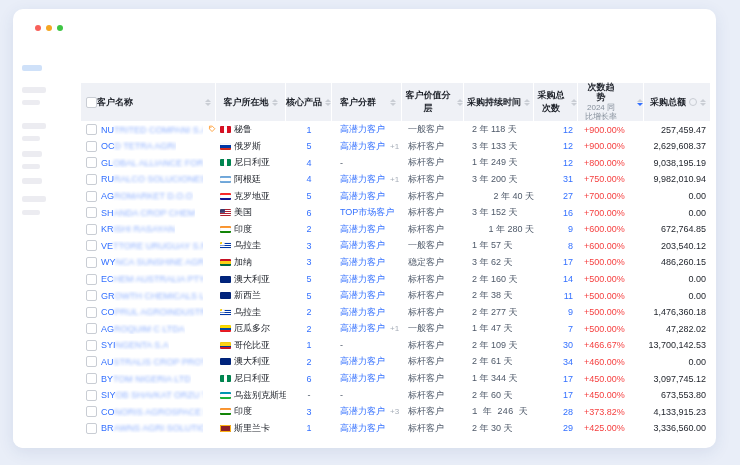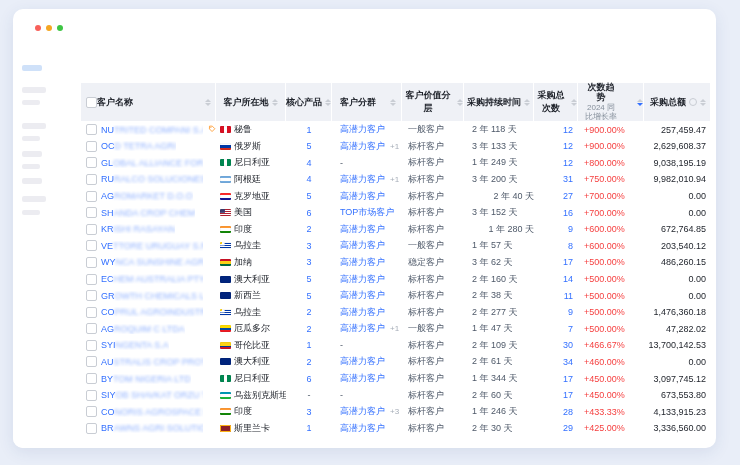--- a/index.html
+++ b/index.html
@@ -600,23 +600,23 @@
       </div>
     </td>
     <td class="al" style="padding-left:4px;">
       <span class="flag" style="background: linear-gradient(rgb(255, 153, 51) 33%, rgb(255, 255, 255) 33%, rgb(255, 255, 255) 66%, rgb(19, 136, 8) 66%);"></span><span>印度</span>
     </td>
     <td class="ac blue">3</td>
     <td class="al" style="padding-left:8px;">
       <span class="blue">高潜力客户</span><span class="delta">+3</span>
     </td>
     <td class="al dark">标杆客户</td>
-    <td class="al dark" style="padding-left:8px;">1 年 246 天</td>
+    <td class="al dark" style="padding-left:8px;font-family:Liberation Mono, monospace;">1 年 246 天</td>
     <td class="ar blue">28</td>
-    <td class="al trend">+433.33%</td>
+    <td class="al trend">+373.82%</td>
     <td class="ar total">4,133,915.23</td>
   </tr>
 
   <tr>
     <td>
       <div class="namecell">
         <span class="cb"></span>
         <span class="nlink"><span>BR</span><span class="nblur">AWNS AGRI SOLUTIONS PVT</span></span>
 
       </div>

